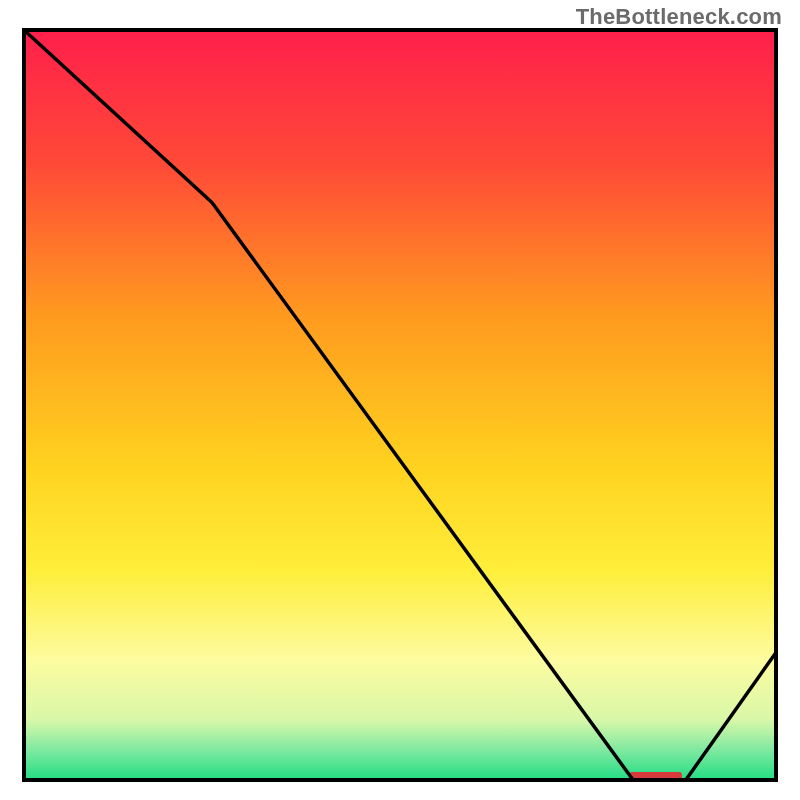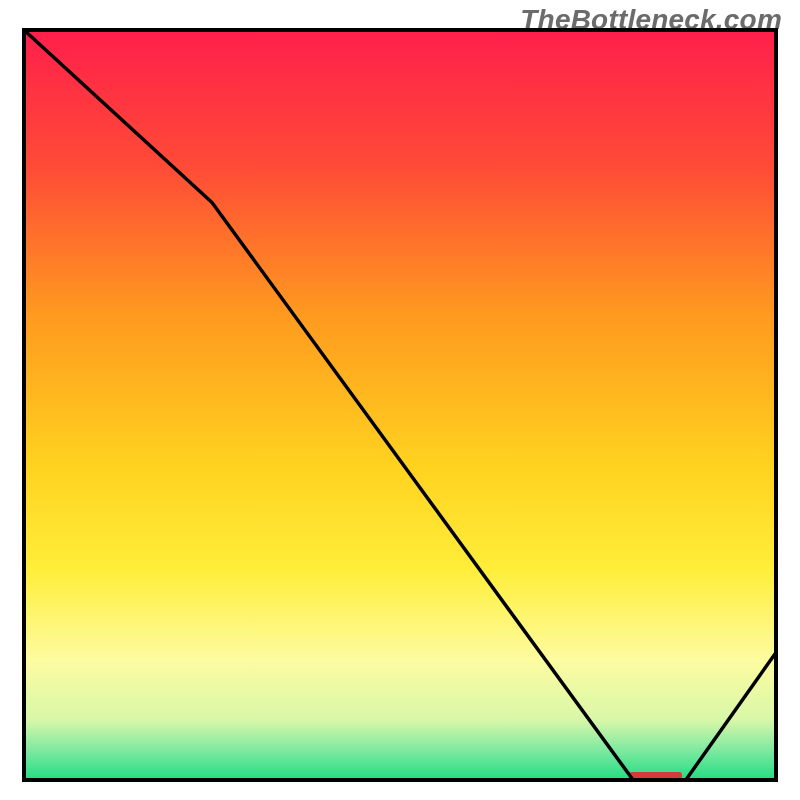--- a/index.html
+++ b/index.html
@@ -8,25 +8,24 @@
     width: 800px;
     height: 800px;
     background: #ffffff;
     font-family: Arial, Helvetica, sans-serif;
     overflow: hidden;
   }
   .watermark {
     position: absolute;
     top: 4px;
     right: 18px;
-    font-size: 28px;
+    font-size: 22px;
     font-weight: bold;
     color: #6b6b6b;
     letter-spacing: 0.2px;
-    font-style: italic;
   }
   svg {
     position: absolute;
     top: 0;
     left: 0;
   }
 </style>
 </head>
 <body>
 

